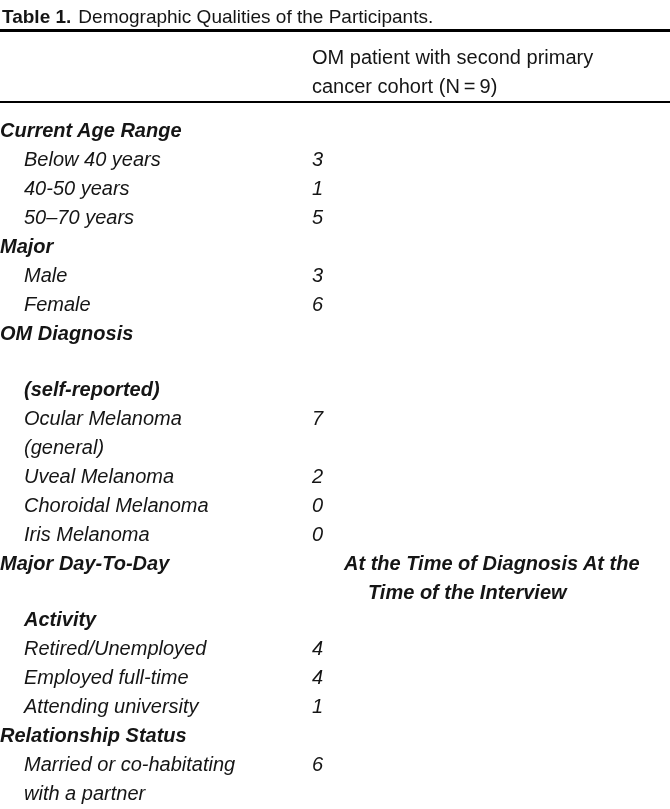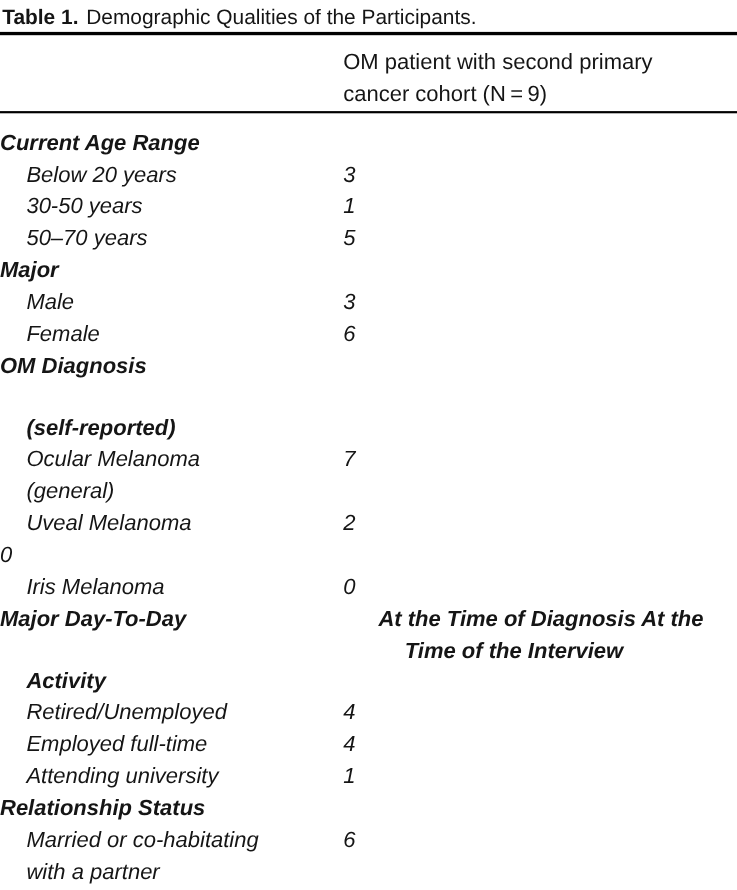--- a/index.html
+++ b/index.html
@@ -78,27 +78,27 @@
 
   <div class="tbody" id="tbody">
       <div class="row section">
         <div class="label">
           <div class="line">Current Age Range</div>
         </div>
         <div class="value"></div>
       </div>
       <div class="row item">
         <div class="label">
-          <div class="line">Below 20 years</div>
+          <div class="line">Below 40 years</div>
         </div>
         <div class="value">3</div>
       </div>
       <div class="row item">
         <div class="label">
-          <div class="line">30-50 years</div>
+          <div class="line">40-50 years</div>
         </div>
         <div class="value">1</div>
       </div>
       <div class="row item">
         <div class="label">
           <div class="line">50–70 years</div>
         </div>
         <div class="value">5</div>
       </div>
       <div class="row section">
@@ -133,20 +133,23 @@
         </div>
         <div class="value">7</div>
       </div>
       <div class="row item">
         <div class="label">
           <div class="line">Uveal Melanoma</div>
         </div>
         <div class="value">2</div>
       </div>
       <div class="row item">
+        <div class="label">
+          <div class="line">Choroidal Melanoma</div>
+        </div>
         <div class="value">0</div>
       </div>
       <div class="row item">
         <div class="label">
           <div class="line">Iris Melanoma</div>
         </div>
         <div class="value">0</div>
       </div>
       <div class="row section">
         <div class="label">

